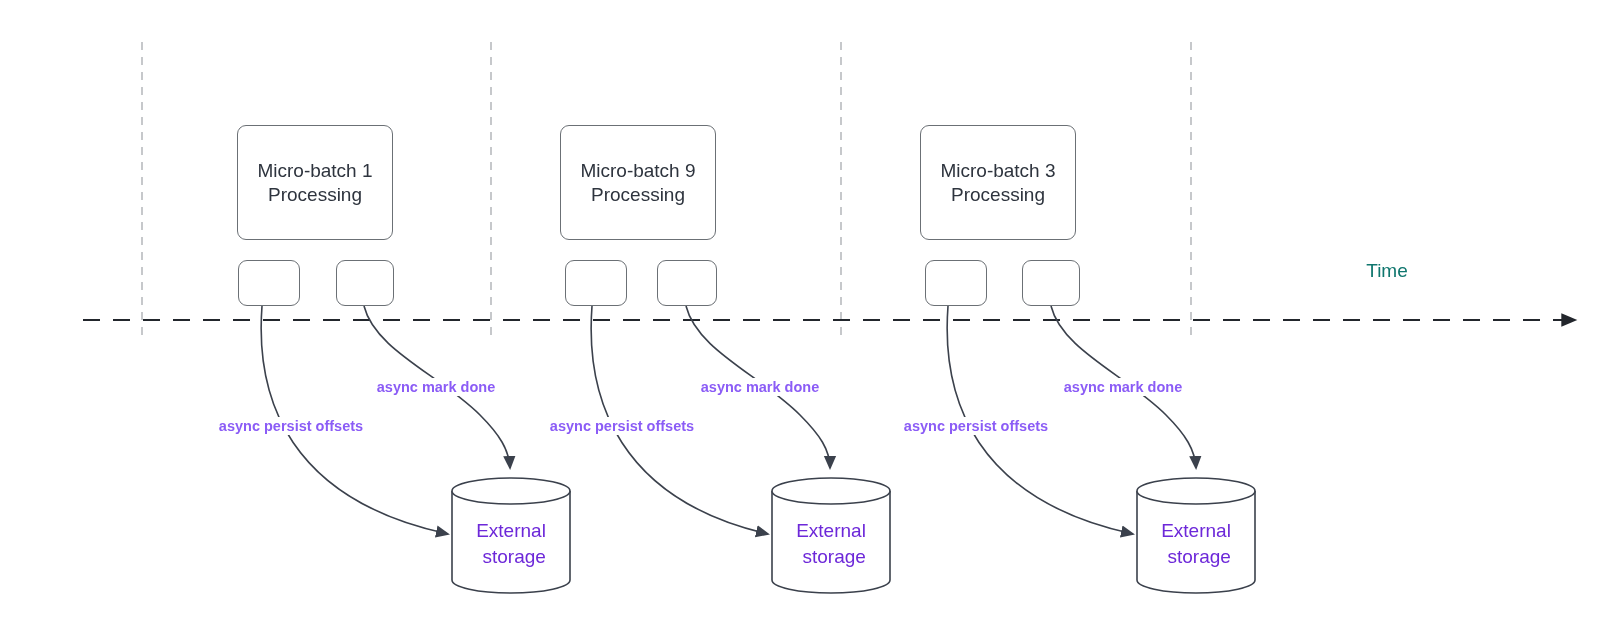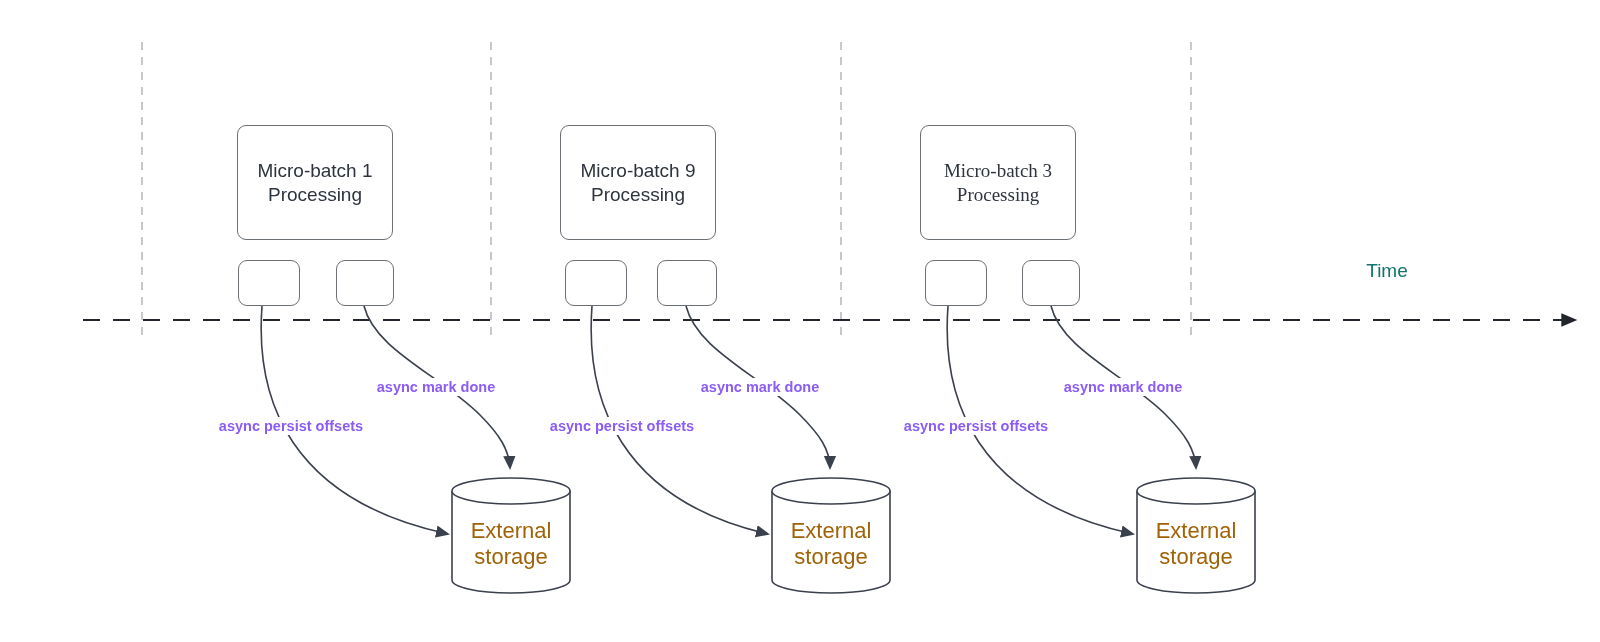--- a/index.html
+++ b/index.html
@@ -35,22 +35,22 @@
   .alabel {
     position: absolute;
     transform: translate(-50%, -50%);
     font-size: 14.5px; font-weight: bold;
     color: #8b5cf6; background: #ffffff;
     padding: 1px 3px; white-space: nowrap;
   }
   .cyl-label {
     position: absolute;
     transform: translate(-50%, -50%);
-    font-size: 22px; line-height: 26px;
-    color: #a16207; text-align: center;
+    font-size: 19px; line-height: 26px;
+    color: #6d28d9; text-align: right;
     white-space: nowrap;
   }
   .time-label {
     position: absolute;
     transform: translate(-50%, -50%);
     font-size: 19px; color: #0f766e;
     white-space: nowrap;
   }
 </style>
 </head>
@@ -117,21 +117,21 @@
   </div>
   <div class="sbox" style="left:565px; width:62px;"></div>
   <div class="sbox" style="left:657px; width:60px;"></div>
   <div class="alabel" style="left:622px; top:426px;">async persist offsets</div>
   <div class="alabel" style="left:760px; top:387px;">async mark done</div>
   <div class="cyl-label" style="left:831px; top:544px;">
     <div>External</div>
     <div>storage</div>
   </div>
 
-  <div class="pbox" style="left:920px; top:125px;font-family:Liberation Serif, serif;">
+  <div class="pbox" style="left:920px; top:125px;">
     <span>Micro-batch 3</span>
     <span>Processing</span>
   </div>
   <div class="sbox" style="left:925px; width:62px;"></div>
   <div class="sbox" style="left:1022px; width:58px;"></div>
   <div class="alabel" style="left:976px; top:426px;">async persist offsets</div>
   <div class="alabel" style="left:1123px; top:387px;">async mark done</div>
   <div class="cyl-label" style="left:1196px; top:544px;">
     <div>External</div>
     <div>storage</div>

